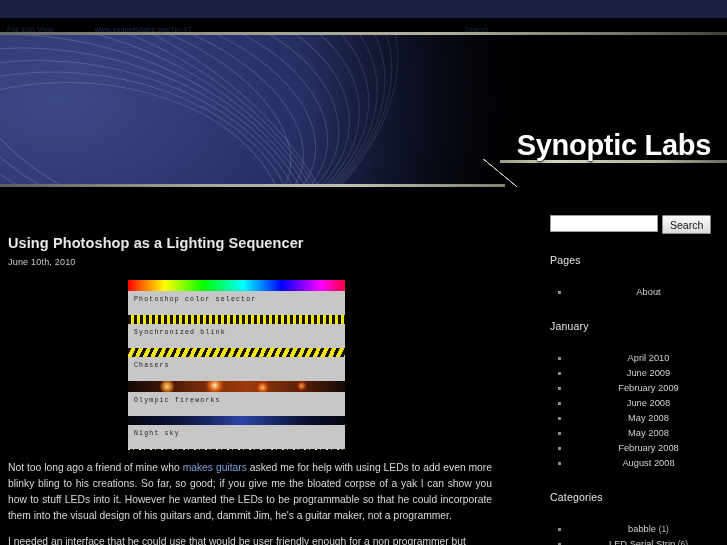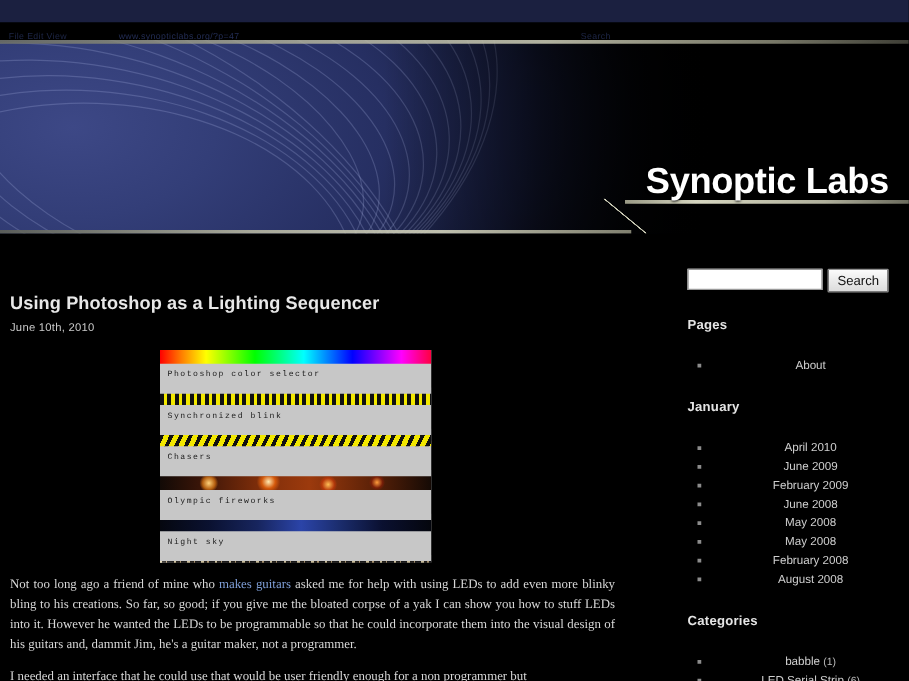--- a/index.html
+++ b/index.html
@@ -187,21 +187,20 @@
   }
   .band-spacer { height: 5px; background: #c7c7c7; }
 
   
   .para {
     font-size: 10.3px;
     line-height: 16px;
     color: #d7d7d7;
     text-align: justify;
     margin: 10px 0 0 0;
-    font-family: Liberation Serif, serif;
   }
   .para a {
     color: #7f9fd8;
     text-decoration: none;
   }
 
   
   #sidebar {
     position: absolute;
     left: 536px; top: 0;
@@ -230,21 +229,21 @@
     font-size: 10.5px;
     color: #111;
     background: linear-gradient(to bottom, #fbfbfb 0%, #ebebeb 50%, #dcdcdc 100%);
     border: 1px solid #8e8e8e;
     border-radius: 1px;
     cursor: pointer;
     font-family: "Liberation Sans", sans-serif;
   }
   .side-heading {
     font-size: 10.5px;
-    font-weight: bold;
+    font-weight: normal;
     color: #e4e4e4;
     margin: 20px 0 0 14px;
     letter-spacing: .2px;
   }
   .side-list {
     list-style: none;
     margin: 19px 0 0 0;
     padding: 0;
     text-align: center;
   }

